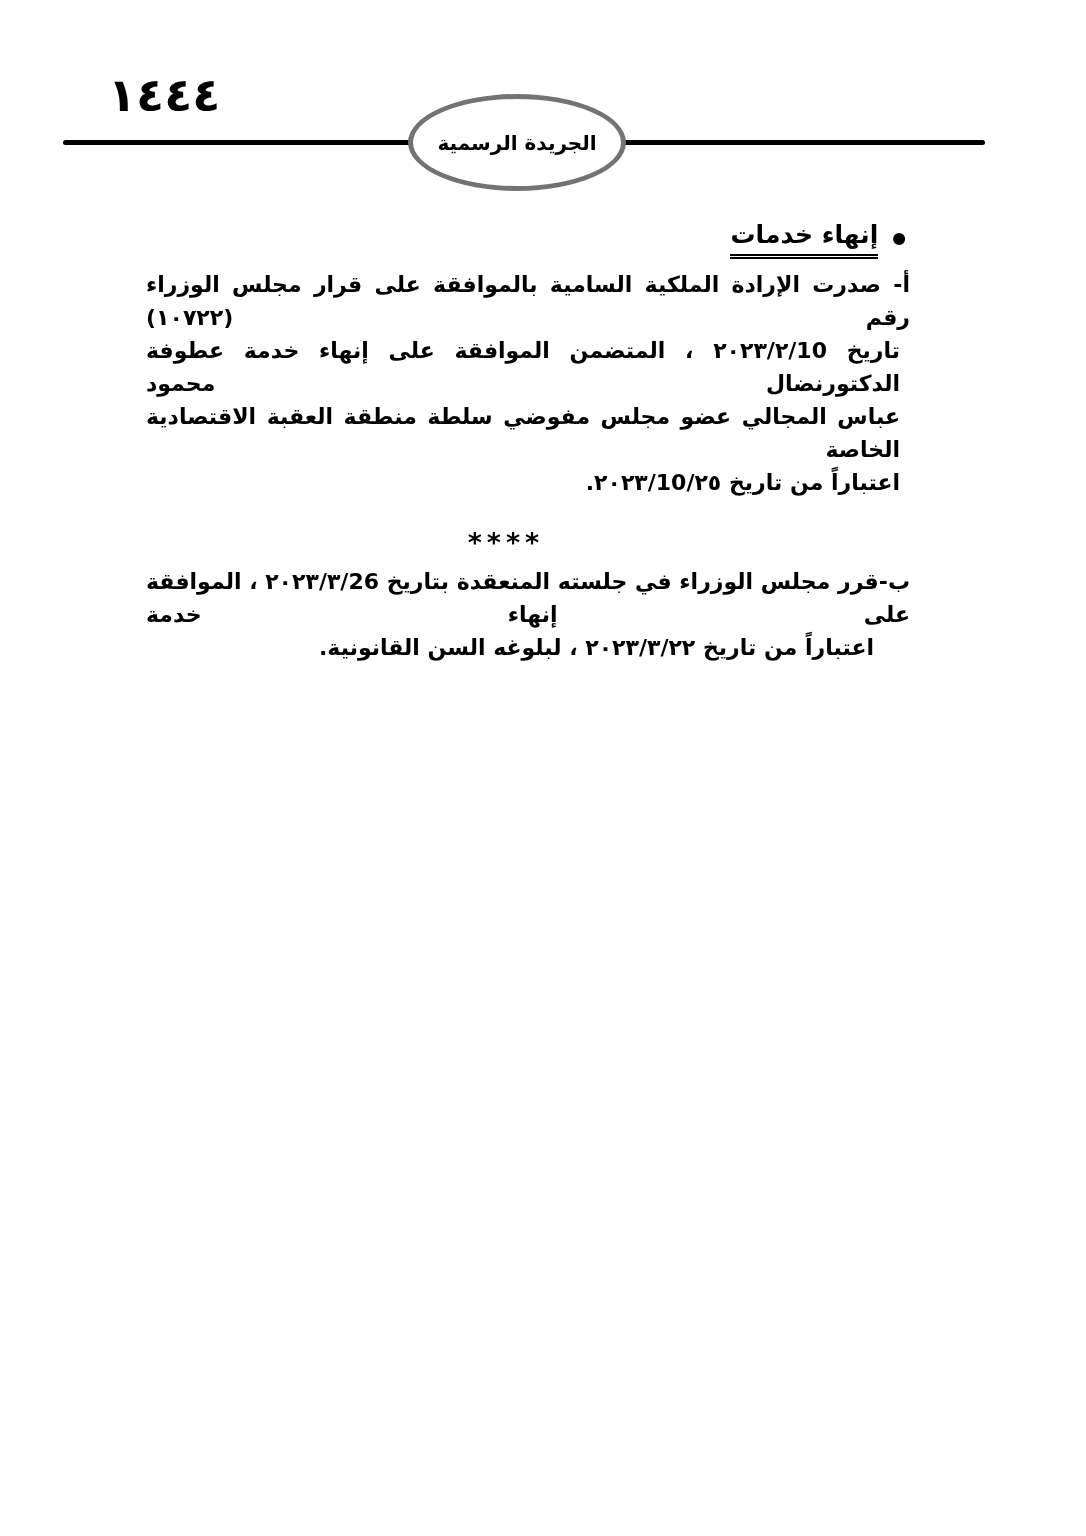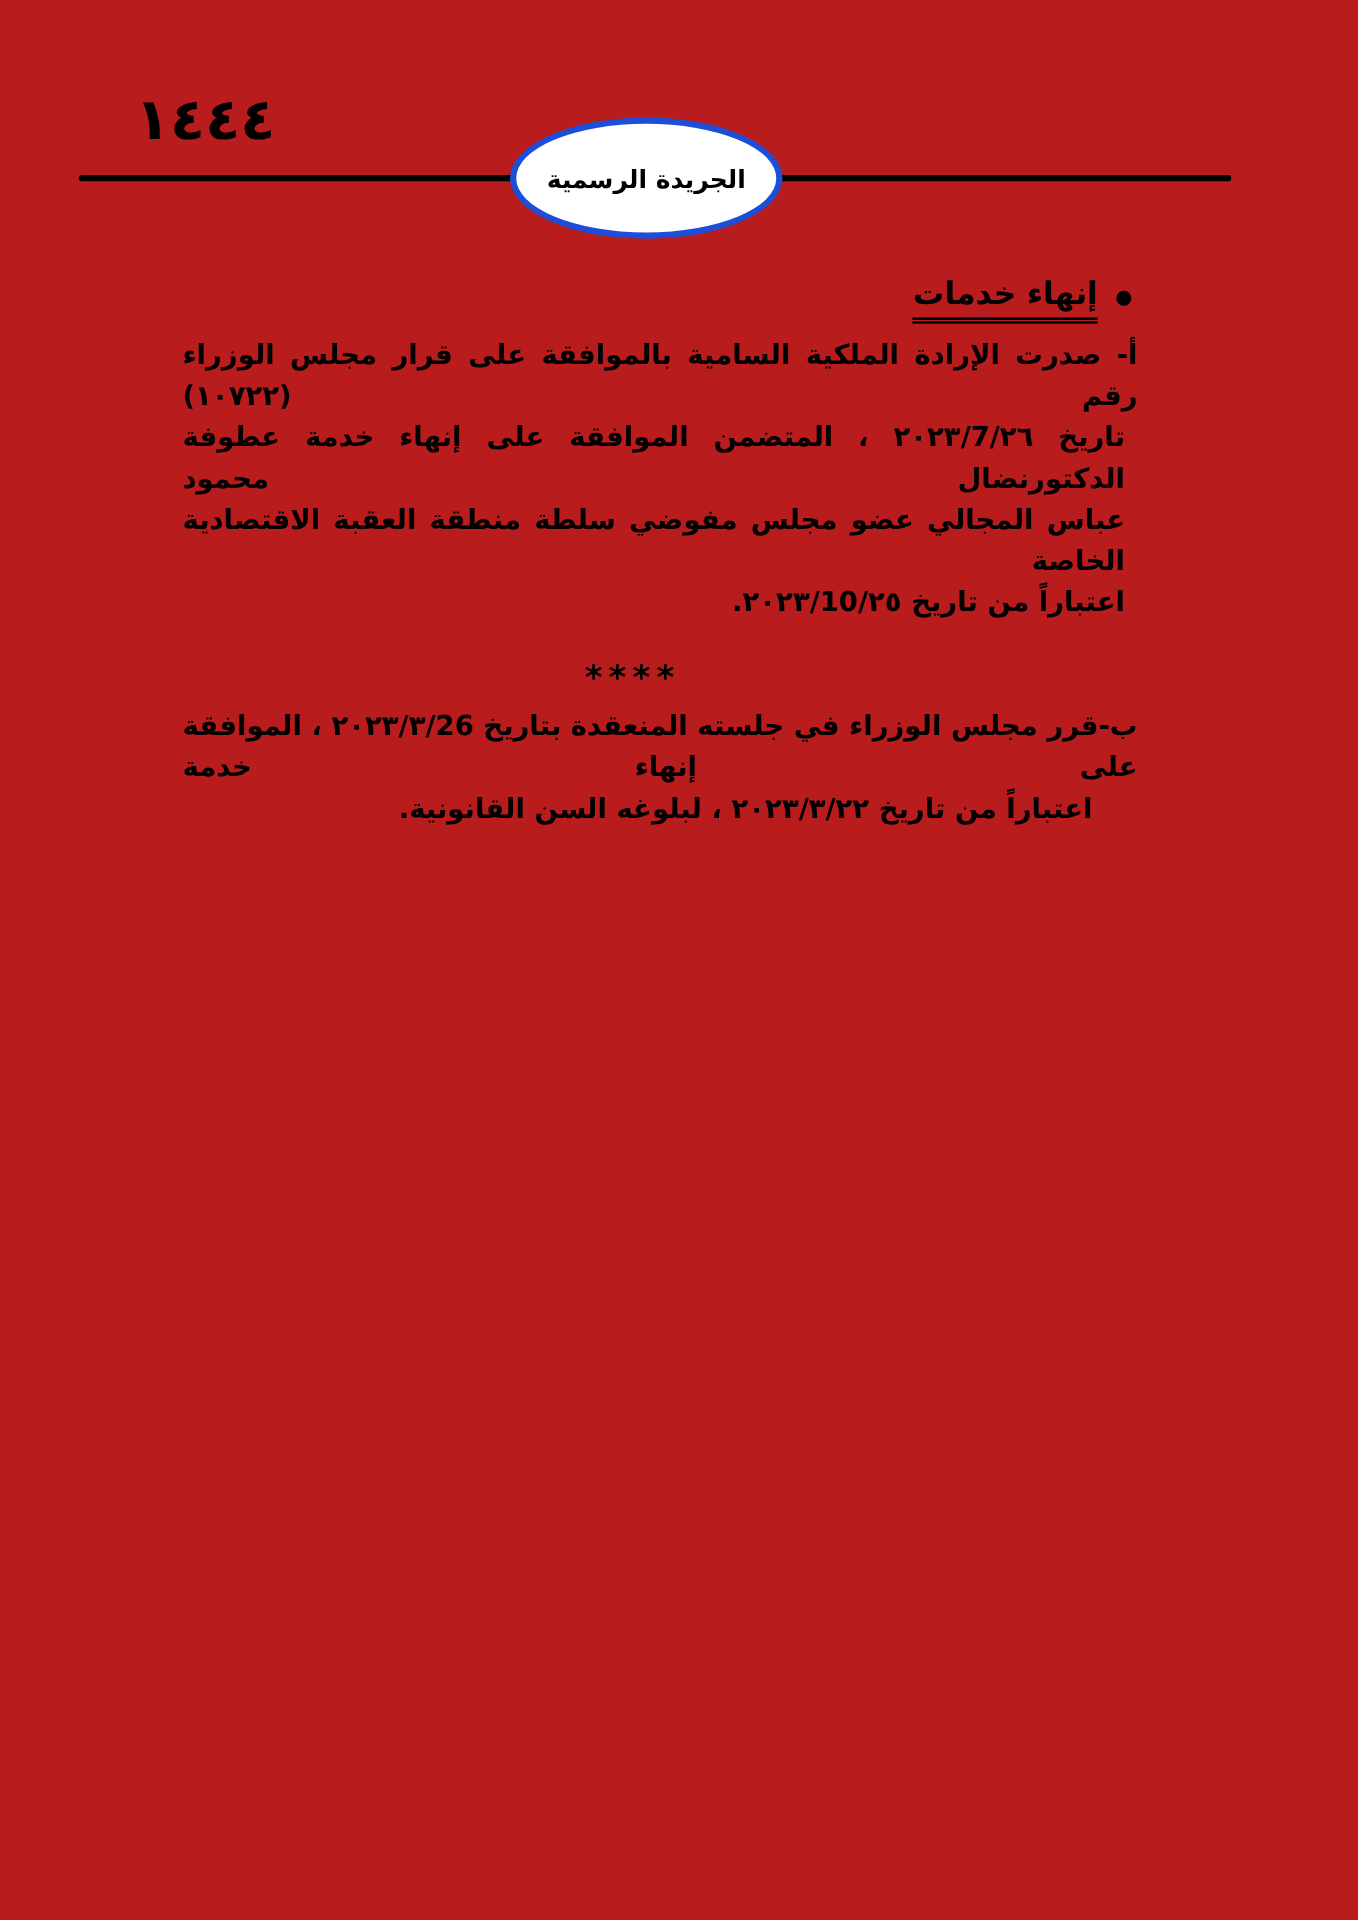--- a/index.html
+++ b/index.html
@@ -2,21 +2,21 @@
 <html lang="ar" dir="rtl"><head>
 <meta charset="utf-8">
 <style>
   * { margin: 0; padding: 0; box-sizing: border-box; }
   html, body { background: #e8e8e8; }
   .page {
     position: relative;
     width: 1086px;
     height: 1536px;
     margin: 0 auto;
-    background: #b91c1c;
+    background: #ffffff;
     overflow: hidden;
     direction: rtl;
     font-family: "DejaVu Sans", sans-serif;
     color: #000;
   }
 
   
   .year {
     position: absolute;
     top: 68px;
@@ -36,21 +36,21 @@
     border-radius: 3px;
     z-index: 1;
   }
   .title-ellipse {
     position: absolute;
     top: 94px;
     left: 408px;
     width: 218px;
     height: 97px;
     background: #fff;
-    border: 5px solid #1d4ed8;
+    border: 5px solid #737373;
     border-radius: 50%;
     z-index: 2;
     display: flex;
     align-items: center;
     justify-content: center;
   }
   .title-ellipse span {
     font-size: 20px;
     font-weight: bold;
     white-space: nowrap;
@@ -117,21 +117,21 @@
 
   <div class="content">
 
     <div class="heading-row">
       <span class="bullet">•</span>
       <span class="section-heading">إنهاء خدمات</span>
     </div>
 
     <div class="para">
       <div class="line">أ- صدرت الإرادة الملكية السامية بالموافقة على قرار مجلس الوزراء رقم (١٠٧٢٢)</div>
-      <div class="line indent-a">تاريخ ٢٠٢٣/7/٢٦ ، المتضمن الموافقة على إنهاء خدمة عطوفة الدكتورنضال محمود</div>
+      <div class="line indent-a">تاريخ ٢٠٢٣/٢/10 ، المتضمن الموافقة على إنهاء خدمة عطوفة الدكتورنضال محمود</div>
       <div class="line indent-a">عباس المجالي عضو مجلس مفوضي سلطة منطقة العقبة الاقتصادية الخاصة</div>
       <div class="line right indent-a">اعتباراً من تاريخ ٢٠٢٣/10/٢٥.</div>
     </div>
 
     <div class="separator">****</div>
 
     <div class="para">
       <div class="line">ب-قرر مجلس الوزراء في جلسته المنعقدة بتاريخ ٢٠٢٣/٣/26 ، الموافقة على إنهاء خدمة</div>
       <div class="line right indent-b">اعتباراً من تاريخ ٢٠٢٣/٣/٢٢ ، لبلوغه السن القانونية.</div>
     </div>

